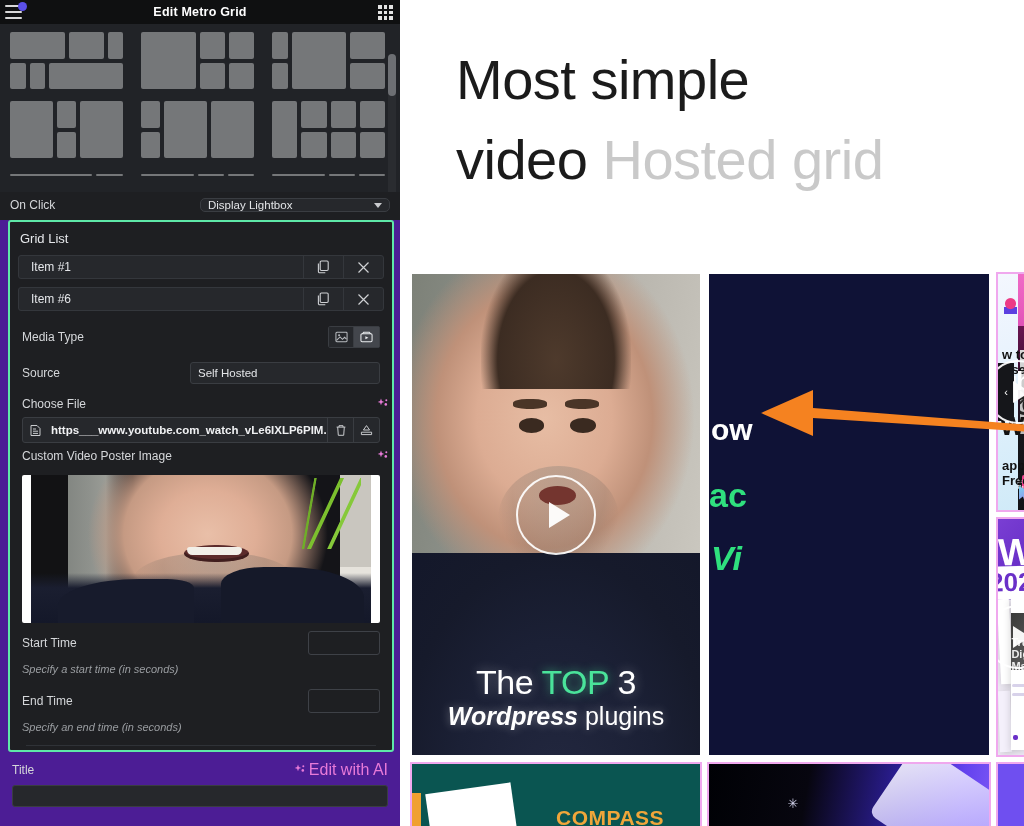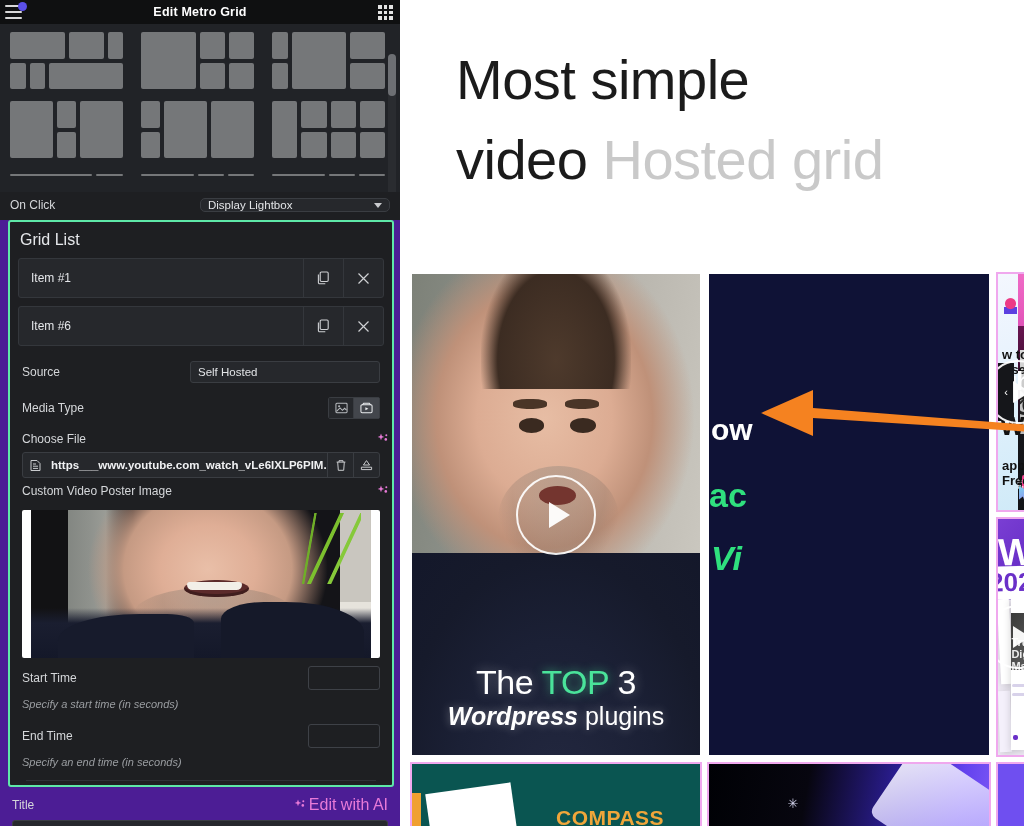--- a/index.html
+++ b/index.html
@@ -124,25 +124,25 @@
     border-top: 5px solid #c9cbce;
   }
 
   
   .repeater {
     margin: 0 6px 0 8px;
     border: 2px solid #5ee8a8;
     border-radius: 3px;
     background: #1e1f22;
   }
-  .repeater-title { color: #e5e7ea; font-size: 16px; padding: 9px 10px 9px 10px; }
+  .repeater-title { color: #e5e7ea; font-size: 13px; padding: 9px 10px 9px 10px; }
 
   .item-row {
     display: flex; align-items: stretch;
-    height: 40px;
+    height: 24px;
     background: #26282c;
     border: 1px solid #34373c;
     border-radius: 3px;
     margin: 0 8px 8px 8px;
   }
   .item-label {
     flex: 1; display: flex; align-items: center;
     padding-left: 12px; color: #e4e6e9; font-size: 12px;
   }
   .item-btn {
@@ -544,43 +544,43 @@
           </svg>
         </div>
         <div class="item-btn">
           <svg width="13" height="13" viewBox="0 0 13 13" stroke="currentColor" stroke-width="1.2">
             <path d="M1.5 1.5 11.5 11.5M11.5 1.5 1.5 11.5"></path>
           </svg>
         </div>
       </div>
 
       <div class="field-row">
-        <span class="lbl">Source</span>
-        <div class="src-select">
-          <span>Self Hosted</span>
-        </div>
-      </div>
-
-      <div class="field-row">
         <span class="lbl">Media Type</span>
         <div class="media-toggle">
           <button>
             <svg width="13" height="12" viewBox="0 0 14 12" fill="none" stroke="#b9bcc0" stroke-width="1.1">
               <rect x="1" y="1" width="12" height="10" rx="1"></rect>
               <circle cx="4.4" cy="4.2" r="1.1" fill="#b9bcc0" stroke="none"></circle>
               <path d="M1.6 9.6 5.4 5.9l2.6 2.6 2.3-2.2 2.1 2.1"></path>
             </svg>
           </button>
           <button class="active">
             <svg width="13" height="12" viewBox="0 0 14 12" fill="none" stroke="#eceef0" stroke-width="1.1">
               <rect x="1" y="2.6" width="12" height="8.4" rx="1.2"></rect>
               <path d="M2.6 2.6 4 0.9h6l1.4 1.7"></path>
               <path d="M5.8 5.2 9 6.8 5.8 8.4z" fill="#eceef0" stroke="none"></path>
             </svg>
           </button>
+        </div>
+      </div>
+
+      <div class="field-row">
+        <span class="lbl">Source</span>
+        <div class="src-select">
+          <span>Self Hosted</span>
         </div>
       </div>
 
       <div class="label-with-ai">
         <span class="lbl">Choose File</span>
         <span class="ai-spark">
           <svg width="12" height="12" viewBox="0 0 12 12" fill="#e87ad8">
             <path d="M4 0.6 4.9 3 7.3 3.9 4.9 4.8 4 7.2 3.1 4.8 0.7 3.9 3.1 3z"></path>
             <circle cx="9.3" cy="2.2" r="1"></circle>
               <circle cx="8.8" cy="6.4" r="1.3"></circle>

